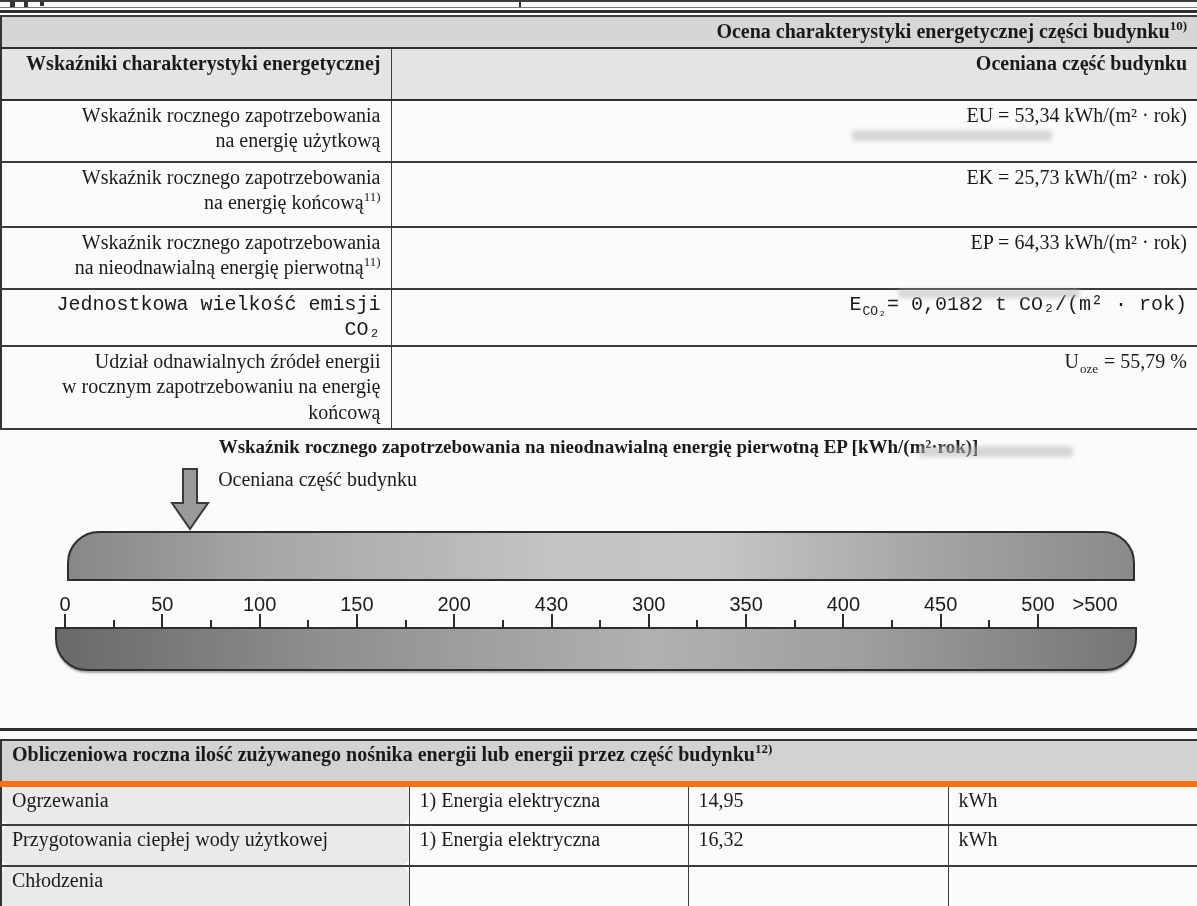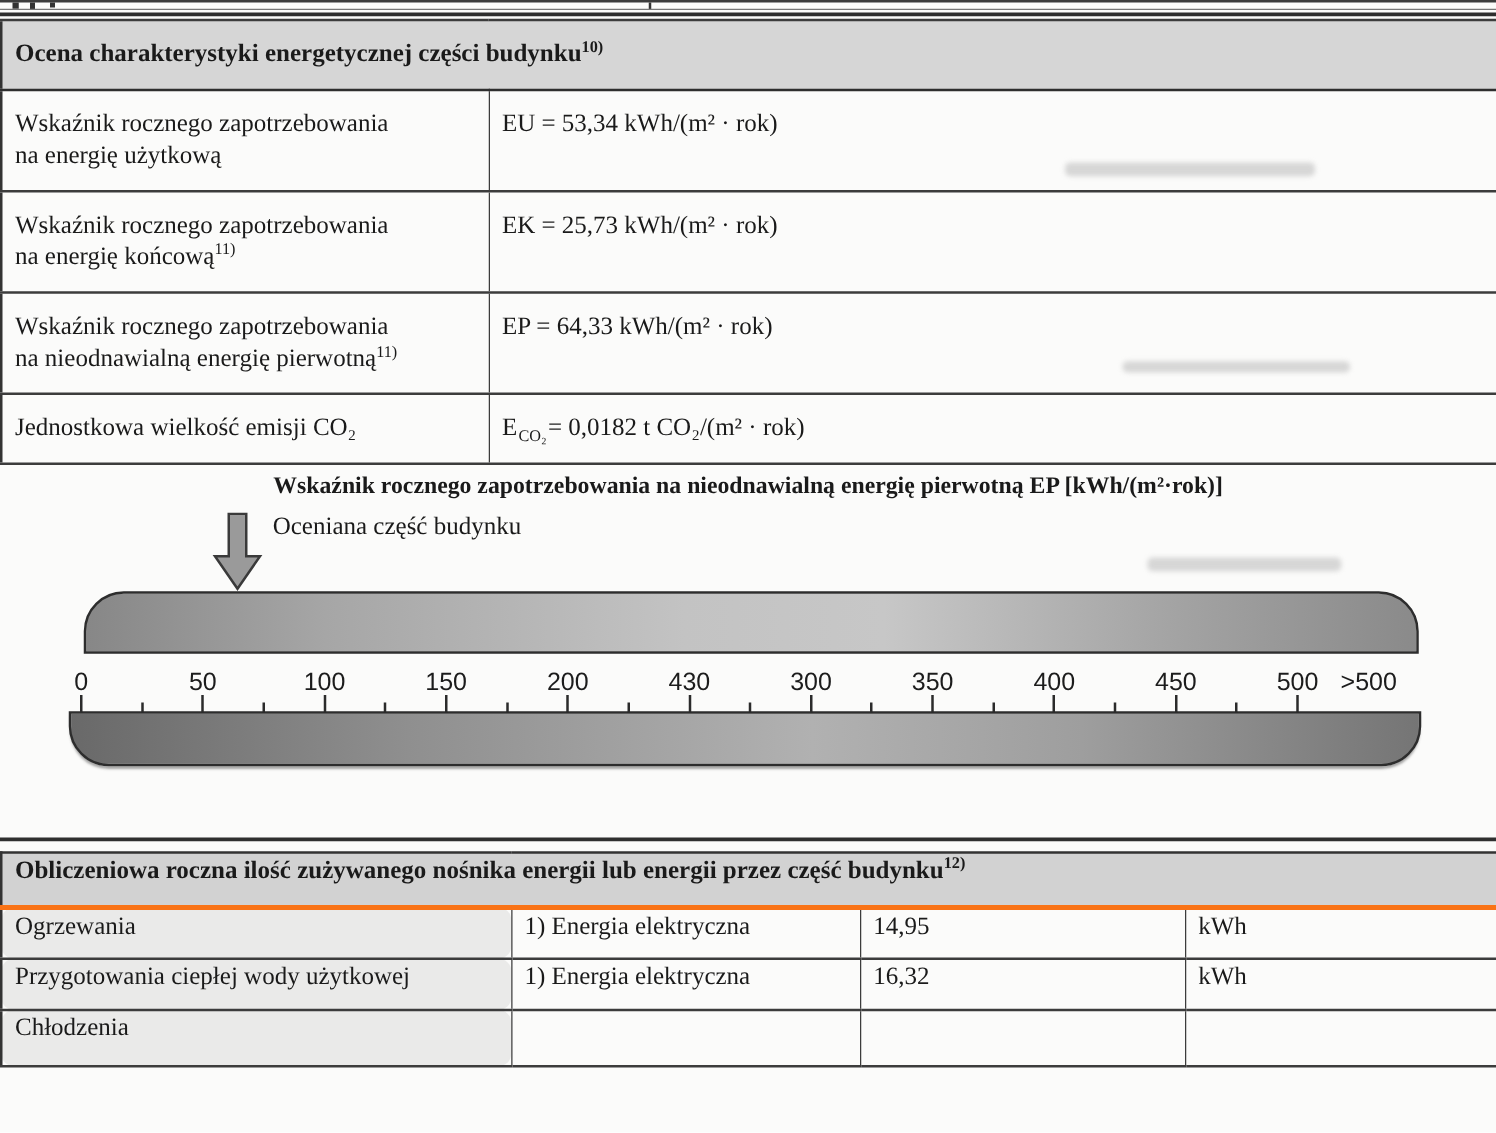--- a/index.html
+++ b/index.html
@@ -18,27 +18,27 @@
   .remnant .mark{position:absolute;background:#333;}
   .m1{left:10px;top:0;width:5px;height:5px;}
   .m2{left:24px;top:0;width:4px;height:6px;}
   .m3{left:40px;top:0;width:4px;height:4px;}
   .mv{left:519px;top:0;width:2px;height:6px;background:#444;}
 
   
   table{border-collapse:collapse;width:1197px;table-layout:fixed;}
   td{border:1px solid #3c3c3c;vertical-align:top;box-sizing:border-box;}
   .t1{margin-top:2px;border:2px solid #333;}
-  .t1 td{padding:14px 10px;font-size:20px;line-height:1.28;}
+  .t1 td{padding:2px 10px;font-size:20px;line-height:1.28;text-align:right;}
   .ttl-row td{background:#d6d6d6;font-weight:bold;height:31px;border-bottom:2px solid #2e2e2e;}
   .hdr-row td{background:#e4e4e3;font-weight:bold;height:52px;border-bottom:2px solid #2e2e2e;}
   .r-eu td{height:62px;}
   .r-ek td{height:65px;}
   .r-ep td{height:62px;}
-  .r-co2 td{height:34px;}
+  .r-co2 td{height:34px;font-family:Liberation Mono, monospace;}
   .r-oze td{height:78px;}
   .t1 tr td{border-width:2px 1px;}
   .ln{display:block;}
   sup{font-size:13px;line-height:0;}
   sub{font-size:13px;line-height:0;}
   .val sub{margin:0 1px;}
 
   
   .chart{position:relative;height:298px;}
   .chart-title{position:absolute;top:6px;left:0;width:100%;text-align:center;font-weight:bold;font-size:19px;}
@@ -57,21 +57,21 @@
   }
   .sl{position:absolute;top:163px;transform:translateX(-50%);font-family:"Liberation Sans",sans-serif;font-size:20px;color:#1c1c1c;}
   .tick{position:absolute;width:2px;background:#2b2b2b;}
   .tick.major{top:184px;height:14px;}
   .tick.minor{top:190px;height:8px;}
 
   
   .sep{height:3px;background:#2f2f2f;margin-top:0;}
   .t2{margin-top:8px;border:2px solid #333;}
   .t2 td{font-size:20px;padding:2px 10px;}
-  .t2 .ttl2 td{background:#d2d2d2;font-weight:bold;height:44px;border-bottom:4px solid #f97316;}
+  .t2 .ttl2 td{background:#d2d2d2;font-weight:bold;height:44px;border-bottom:6px solid #f97316;}
   .t2 .hdr2 td{background:#e2e2e1;font-weight:bold;height:57px;text-align:center;vertical-align:middle;border-bottom:2px solid #2e2e2e;}
   .t2 .body-row td{height:41px;border-width:2px 1px;}
   .t2 .body-row .sys{background:#eaeae9;border-radius:10px;}
   .t2 .last td{height:45px;}
 
   
   .smudge{position:absolute;background:#b9b9b9;border-radius:4px;filter:blur(2px);opacity:.55;}
   .s1{left:852px;top:130px;width:200px;height:11px;}
   .s2{left:898px;top:289px;width:182px;height:9px;}
   .s3{left:918px;top:446px;width:155px;height:11px;}
@@ -92,20 +92,24 @@
 
   <table class="t1">
     <colgroup>
         <col style="width:390px">
         <col style="width:807px">
       </colgroup>
     <tbody>
       <tr class="ttl-row">
         <td colspan="2"><span>Ocena charakterystyki energetycznej części budynku</span><sup>10)</sup></td>
       </tr>
+      <tr class="hdr-row">
+        <td>Wskaźniki charakterystyki energetycznej</td>
+        <td>Oceniana część budynku</td>
+      </tr>
       <tr class="r-eu">
         <td>
           <span class="ln">Wskaźnik rocznego zapotrzebowania</span>
           <span class="ln">na energię użytkową</span>
         </td>
         <td class="val">EU = 53,34 kWh/(m² · rok)</td>
       </tr>
       <tr class="r-ek">
         <td>
           <span class="ln">Wskaźnik rocznego zapotrzebowania</span>
@@ -116,20 +120,28 @@
       <tr class="r-ep">
         <td>
           <span class="ln">Wskaźnik rocznego zapotrzebowania</span>
           <span class="ln"><span>na nieodnawialną energię pierwotną</span><sup>11)</sup></span>
         </td>
         <td class="val">EP = 64,33 kWh/(m² · rok)</td>
       </tr>
       <tr class="r-co2">
         <td>Jednostkowa wielkość emisji CO₂</td>
         <td class="val"><span>E</span><sub>CO₂</sub><span>= 0,0182 t CO₂/(m² · rok)</span></td>
+      </tr>
+      <tr class="r-oze">
+        <td>
+          <span class="ln">Udział odnawialnych źródeł energii</span>
+          <span class="ln">w rocznym zapotrzebowaniu na energię</span>
+          <span class="ln">końcową</span>
+        </td>
+        <td class="val"><span>U</span><sub>oze</sub><span> = 55,79 %</span></td>
       </tr>
     </tbody>
   </table>
 
   <div class="chart">
     <div class="chart-title">Wskaźnik rocznego zapotrzebowania na nieodnawialną energię pierwotną EP [kWh/(m²·rok)]</div>
     <div class="pointer-label" id="pointer-label" style="left: 218.186px;">Oceniana część budynku</div>
     <svg class="pointer-arrow" id="pointer-arrow" width="44" height="64" viewBox="0 0 44 64" style="left: 168.186px;">
       <path d="M15 1 L29 1 L29 35 L40 35 L22 61 L4 35 L15 35 Z" fill="#9a9a9a" stroke="#3a3a3a" stroke-width="2"></path>
     </svg>

